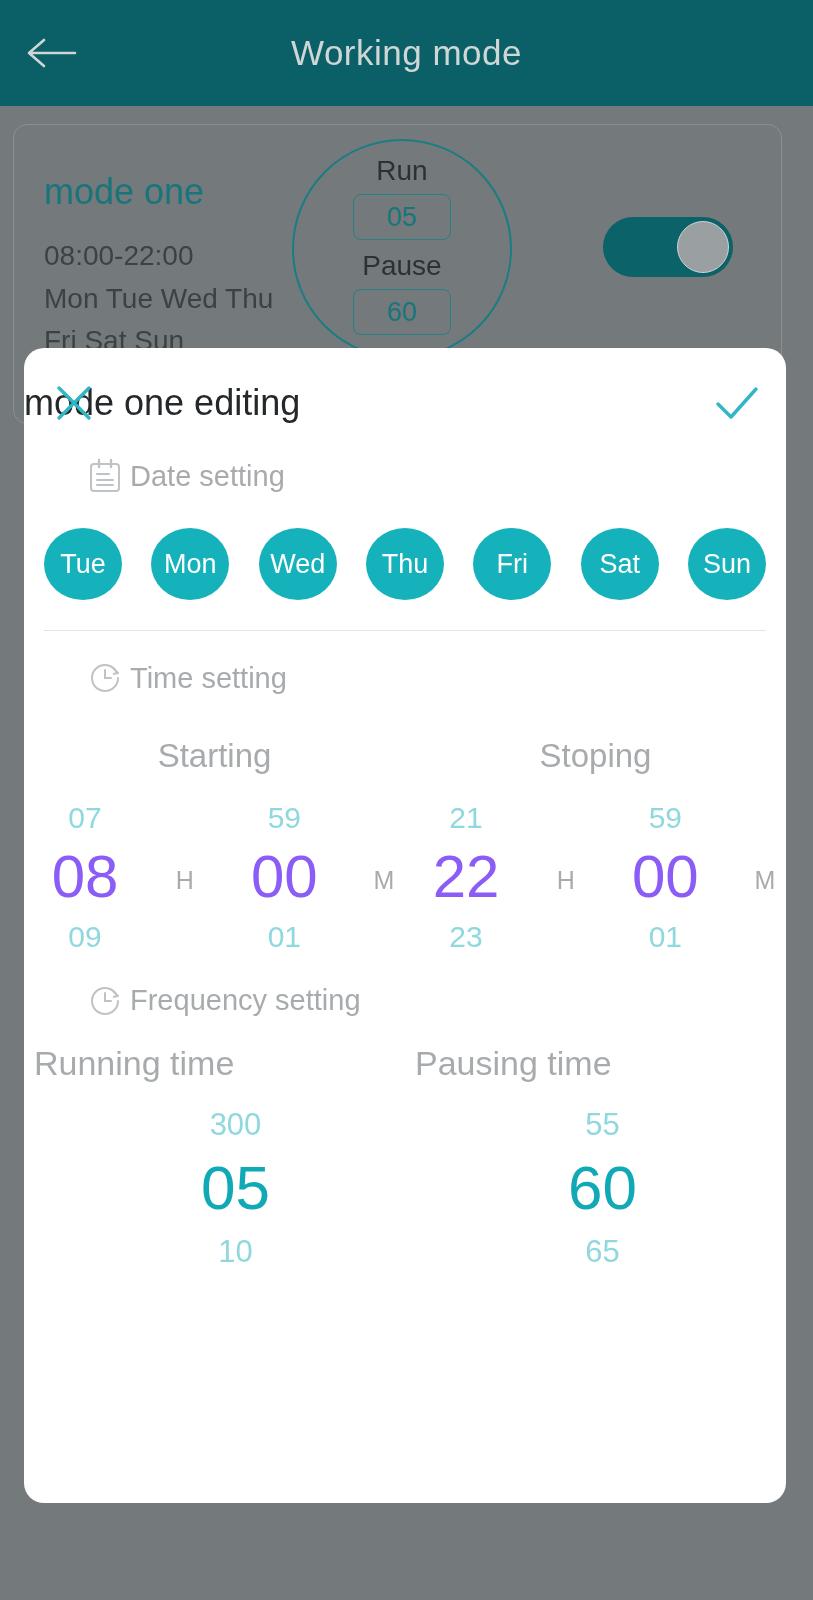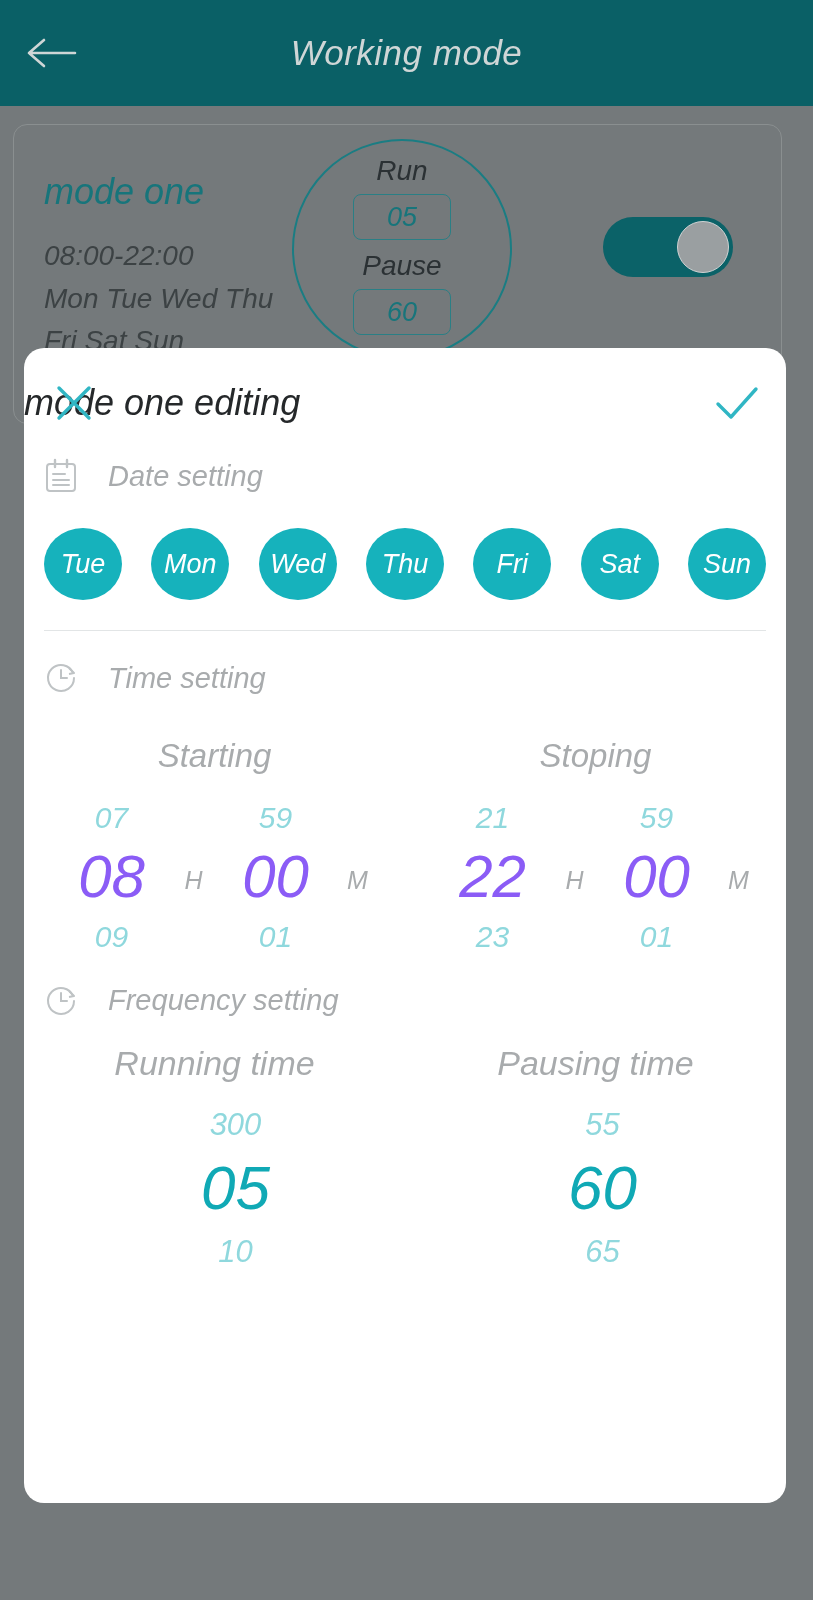--- a/index.html
+++ b/index.html
@@ -6,21 +6,20 @@
   html, body {
     width: 813px; height: 1600px;
     font-family: "Liberation Sans", sans-serif;
     background: #ffffff;
     overflow: hidden;
   }
   #screen {
     position: relative;
     width: 813px; height: 1600px;
     background: #b9bdbe;
-    font-style: italic;
   }
 
   
   .appbar {
     position: absolute; top: 0; left: 0;
     width: 813px; height: 106px;
     background: #0a6066;
     display: flex; align-items: center;
   }
   .back-arrow {
@@ -112,22 +111,23 @@
     transform: translateY(-50%);
     width: 64px; height: 64px;
     display: flex; align-items: center; justify-content: center;
     cursor: pointer;
   }
   .icon-close { left: 18px; }
   .icon-confirm { right: 18px; }
 
   
   .section-head {
-    display: flex; align-items: center; gap: 30px;
+    display: flex; align-items: center; gap: 8px;
     padding-left: 20px;
+    margin-left: 44px;
   }
   .section-head .label { font-size: 29px; color: #a8abad; }
 
   
   .days-row {
     display: flex; justify-content: space-between;
     padding: 34px 20px 0 20px;
   }
   .day-pill {
     width: 78px; height: 72px;
@@ -148,21 +148,21 @@
   }
   .picker-titles > div {
     flex: 1; text-align: center;
     font-size: 33px; color: #a8abad;
   }
   .time-group {
     display: flex; margin-top: 22px;
   }
   .time-half {
     flex: 1;
-    display: flex; align-items: center; justify-content: center;
+    display: flex; align-items: center; justify-content: space-between;
   }
   .wheel {
     width: 122px;
     display: flex; flex-direction: column; align-items: center;
     cursor: pointer;
   }
   .wheel .ghost {
     font-size: 30px; color: #8fd8dd;
     line-height: 1; padding: 6px 0;
   }
@@ -174,22 +174,22 @@
     font-size: 25px; color: #a8abad;
     align-self: center; margin-top: 6px;
     width: 42px; text-align: center;
   }
 
   
   .freq-titles {
     display: flex; margin-top: 26px;
   }
   .freq-titles > div {
-    flex: 1; text-align: center;
-    font-size: 34px; color: #a8abad;
+    flex: 1; 
+    font-size: 34px; color: #a8abad; margin-left: 10px;
   }
   .freq-group { display: flex; margin-top: 18px; padding-left: 28px; }
   .freq-half {
     flex: 1;
     display: flex; flex-direction: column; align-items: center;
     cursor: pointer;
   }
   .freq-half .ghost {
     font-size: 31px; color: #8fd8dd; line-height: 1; padding: 8px 0;
   }

